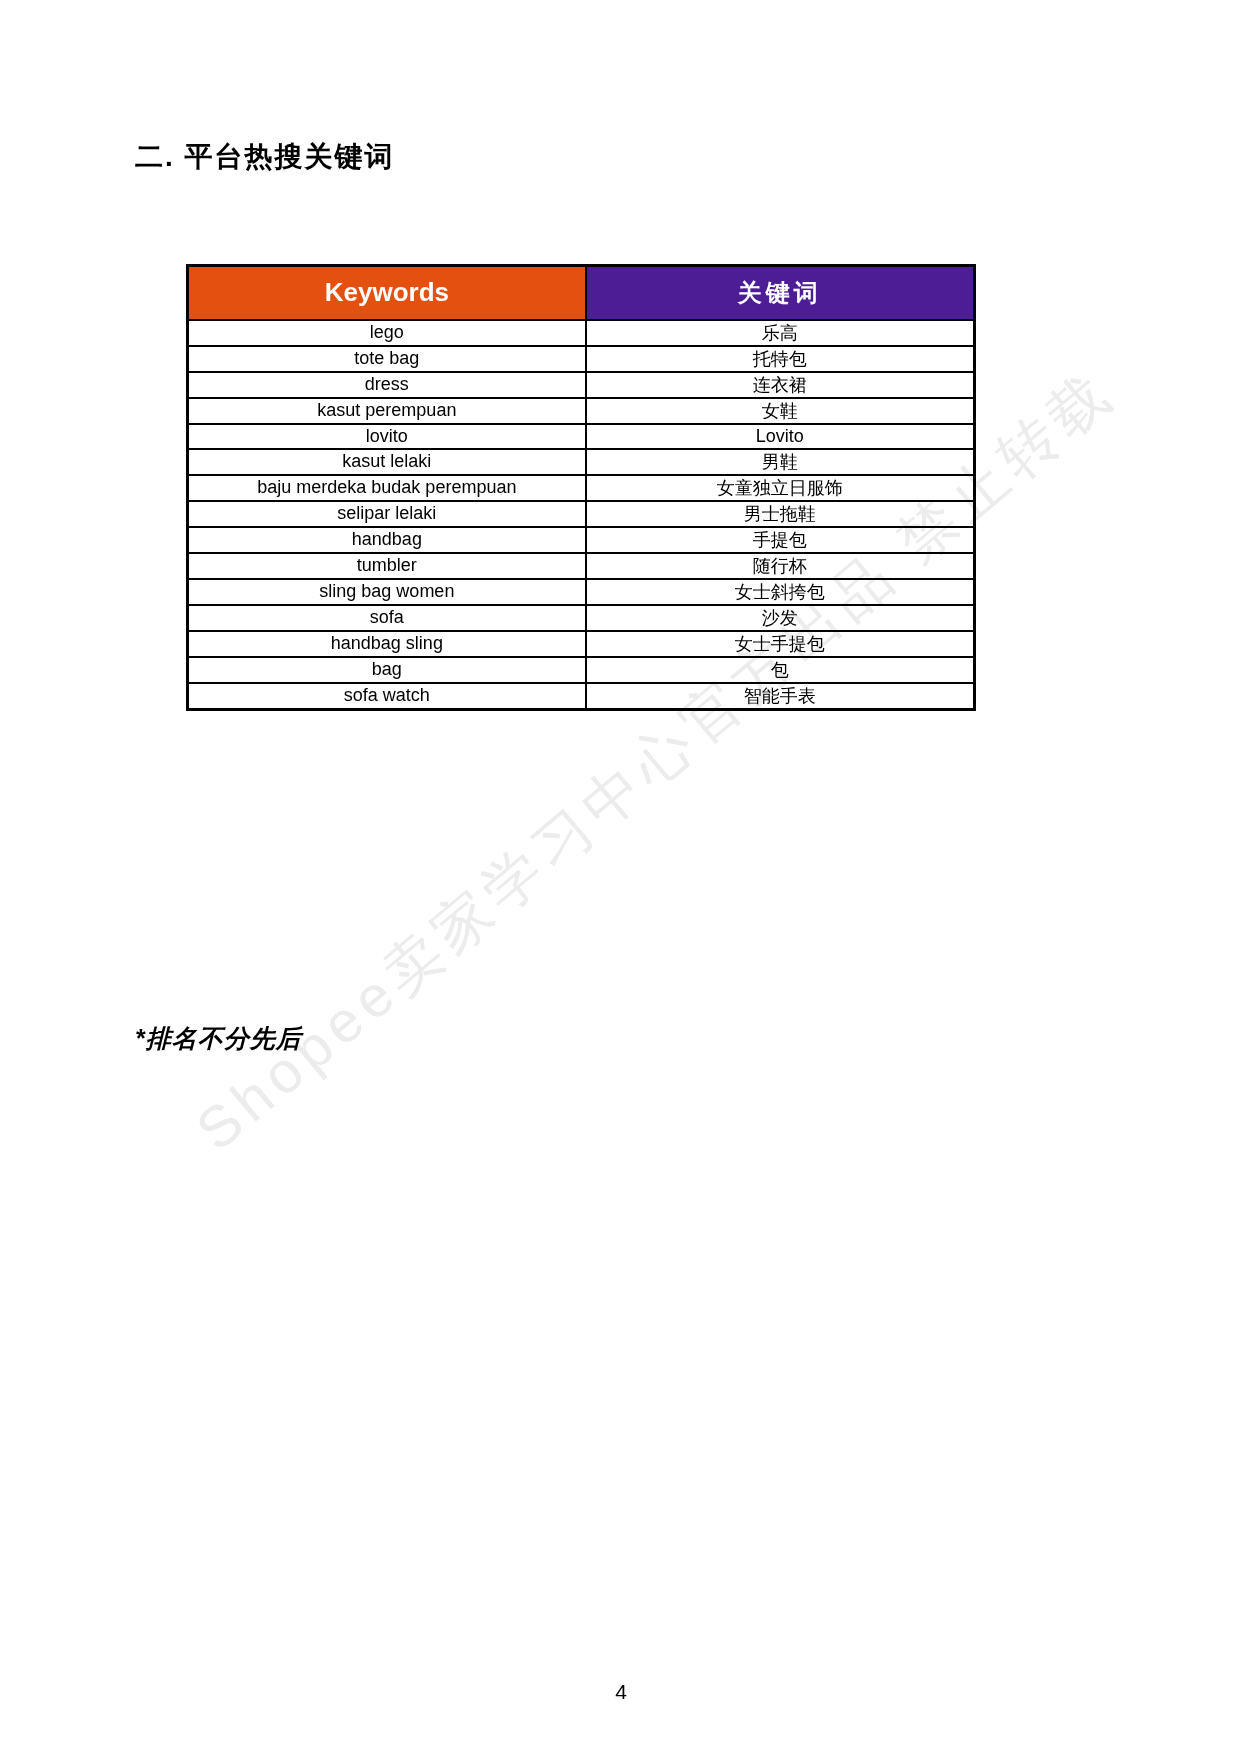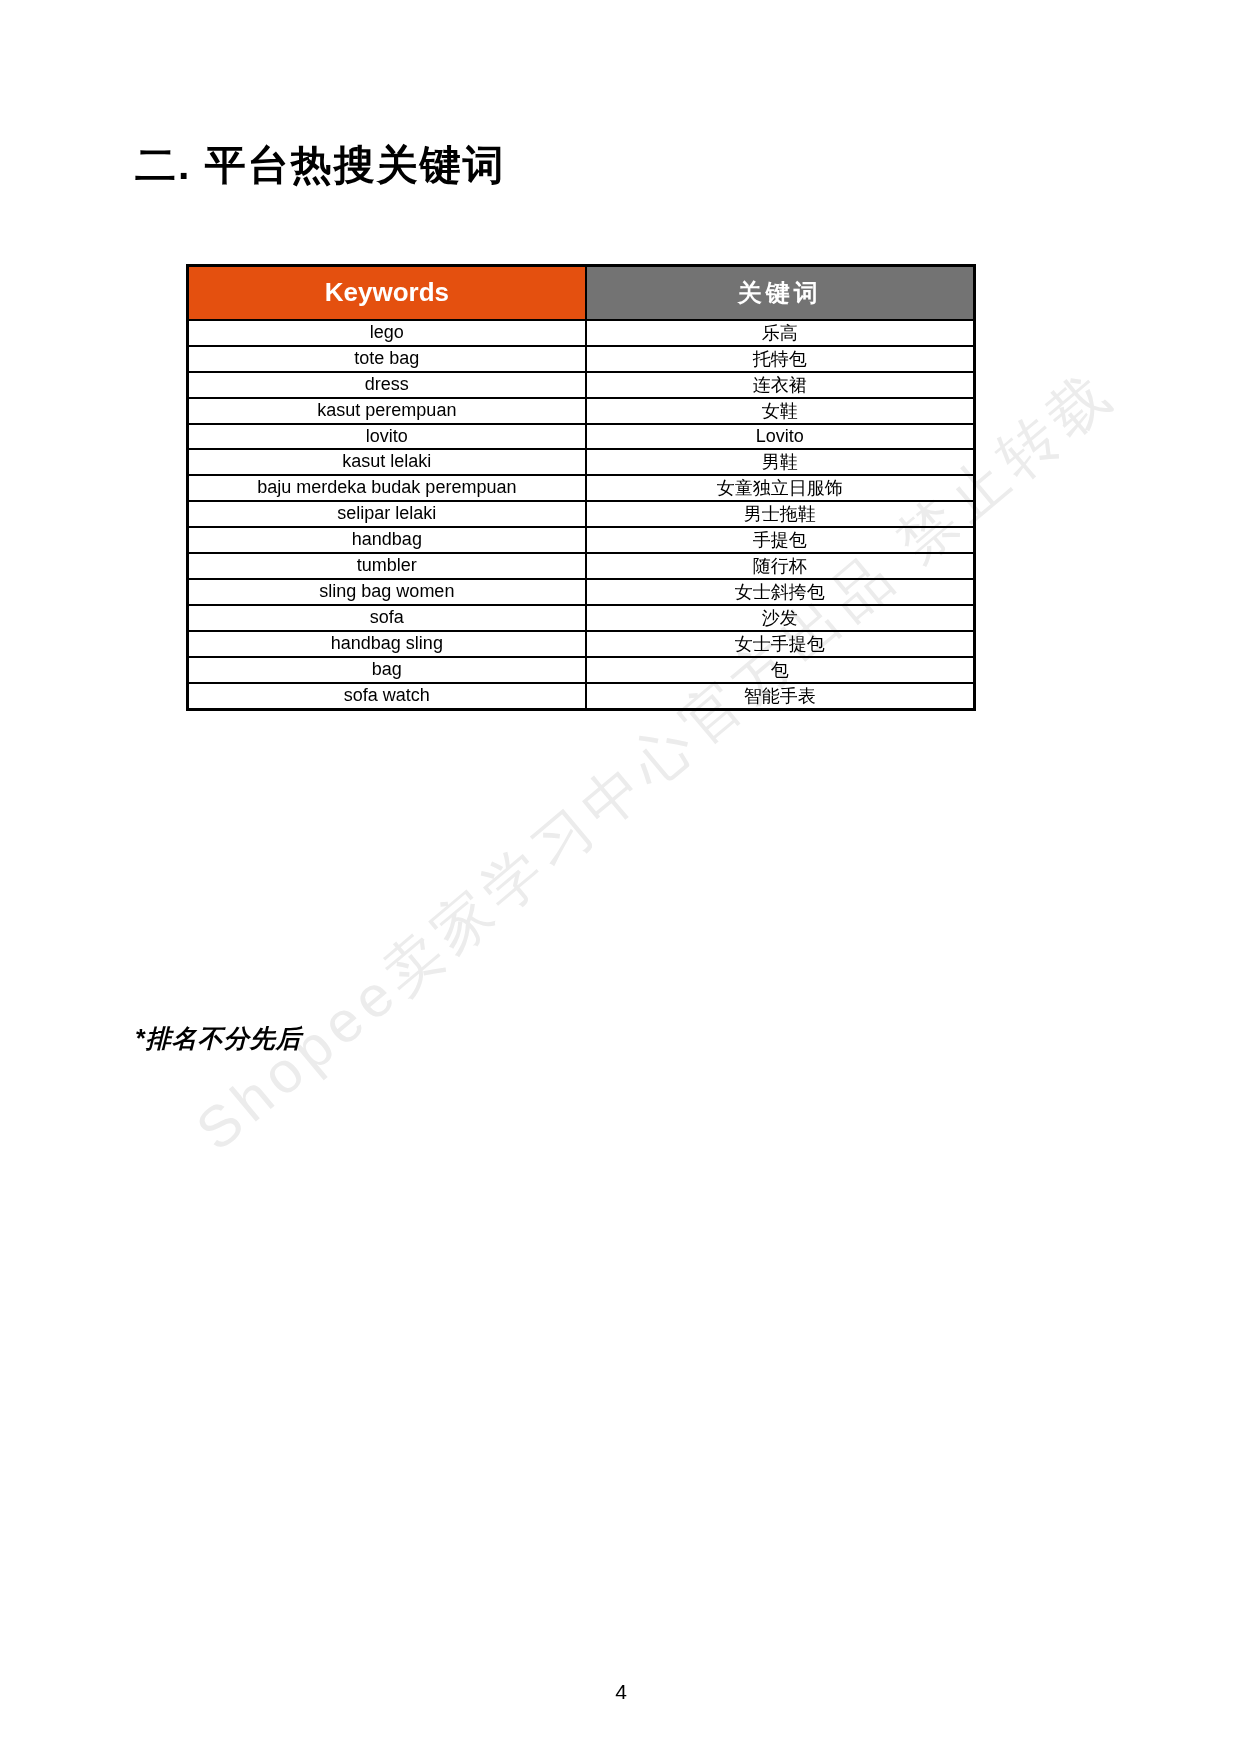--- a/index.html
+++ b/index.html
@@ -24,21 +24,21 @@
     transform:rotate(-40deg);
     transform-origin:0 50%;
     pointer-events:none;
     user-select:none;
   }
   .content { position:relative; z-index:1; }
   .doc-title {
     position:absolute;
     left:135px;
     top:138px;
-    font-size:41px;
+    font-size:28px;
     font-weight:bold;
     letter-spacing:2px;
   }
   .table-wrap {
     position:absolute;
     left:186px;
     top:264px;
     width:790px;
   }
   table {
@@ -95,21 +95,21 @@
 
   <div class="table-wrap">
     <table>
       <colgroup>
           <col class="c1">
           <col class="c2">
         </colgroup>
       <thead>
         <tr class="thead-row">
           <th class="h-en" style="background: rgb(228, 80, 15);">Keywords</th>
-          <th class="h-cn" style="background: #737373;">关键词</th>
+          <th class="h-cn" style="background: #4c1d95;">关键词</th>
         </tr>
       </thead>
       <tbody>
           <tr>
             <td>lego</td>
             <td>乐高</td>
           </tr>
           <tr>
             <td>tote bag</td>
             <td>托特包</td>

